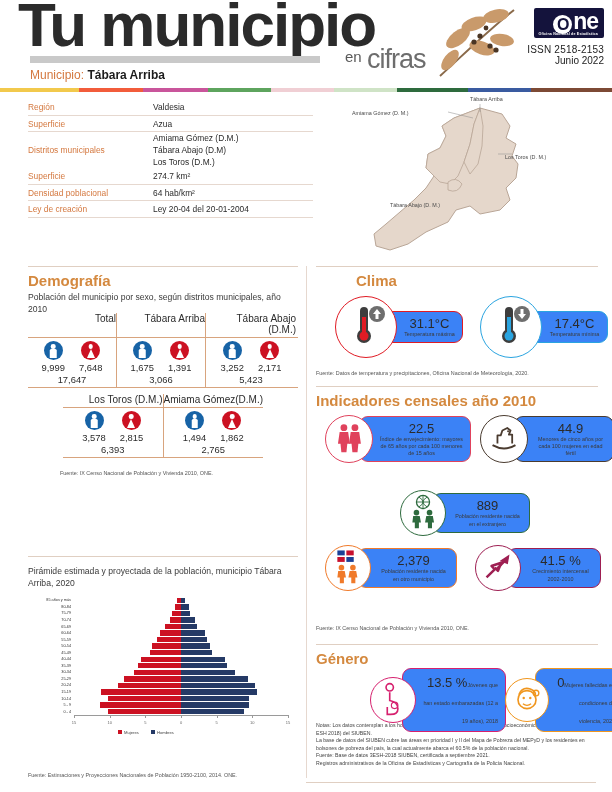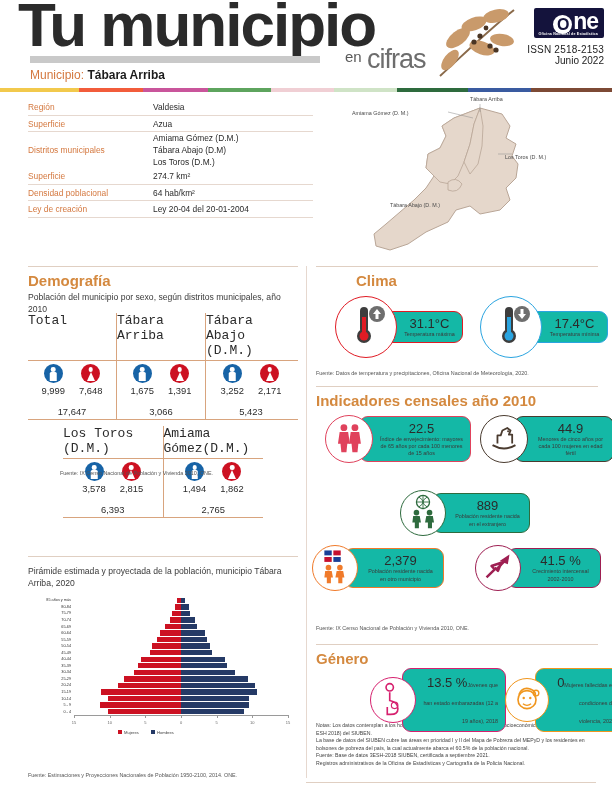--- a/index.html
+++ b/index.html
@@ -81,21 +81,21 @@
   .hrule { position: absolute; height: 1px; background: #e0cfc2; }
 
   
   .sec-title { position: absolute; font-size: 15px; color: #d4893f; font-weight: bold; }
   .sec-sub { position: absolute; font-size: 8.6px; color: #3a3a3a; line-height: 1.35; }
   .source { position: absolute; font-size: 5.4px; color: #555; }
 
   
   .demo { position: absolute; left: 28px; top: 313px; width: 270px; }
   .demo-hdr { display: flex; border-bottom: 1px solid #d8a47e; }
-  .demo-hdr div { font-size: 13px; text-align: left; color: #2b2b2b; padding-bottom: 2px; font-family: Liberation Mono, monospace; }
+  .demo-hdr div { font-size: 10px; text-align: right; color: #2b2b2b; padding-bottom: 2px; }
   .demo-body { display: flex; border-bottom: 1px solid #d8a47e; }
   .demo-cell { text-align: center; padding: 3px 0 2px 0; }
   .sep-v { width: 1px; background: #d8a47e; }
   .pair { display: flex; justify-content: center; gap: 14px; }
   .pcol { text-align: center; }
   .icon-circ {
     width: 19px; height: 19px; border-radius: 50%; margin: 0 auto;
     position: relative;
   }
   .icon-circ.m { background: #1763a6; }
@@ -107,21 +107,21 @@
   .icon-circ .body-m {
     position: absolute; left: 50%; transform: translateX(-50%); top: 8px;
     width: 6.5px; height: 9px; background: #fff; border-radius: 1.5px 1.5px 0 0;
   }
   .icon-circ .body-f {
     position: absolute; left: 50%; transform: translateX(-50%); top: 8px;
     width: 0; height: 0; border-left: 4.4px solid transparent;
     border-right: 4.4px solid transparent; border-bottom: 9px solid #fff;
   }
   .pnum { font-size: 9.4px; color: #2b2b2b; margin-top: 2px; }
-  .ptot { font-size: 9.4px; color: #2b2b2b; margin-top: 10px; }
+  .ptot { font-size: 9.4px; color: #2b2b2b; margin-top: 1px; }
 
   
   .pyr-box { position: absolute; left: 28px; top: 565px; width: 272px; }
   .pyr-title { font-size: 8.6px; color: #3a3a3a; line-height: 1.4; }
   .pyr-chart { position: relative; margin-top: 8px; height: 128px; width: 265px; }
   .pyr-rows { position: absolute; left: 0; top: 0; width: 265px; }
   .pyr-row { display: flex; align-items: center; height: 6.55px; }
   .pyr-agelabel { width: 46px; text-align: right; font-size: 3.8px; color: #333; padding-right: 3px; }
   .pyr-bars { position: relative; width: 214px; height: 100%; }
   .bar-f { position: absolute; right: 50%; height: 5.3px; top: 0.6px; background: #cc1122; }
@@ -132,21 +132,21 @@
   .legend { position: absolute; top: 133px; left: 60px; display: flex; gap: 12px; font-size: 4.2px; color: #444; }
   .legend i { display: inline-block; width: 4px; height: 4px; margin-right: 2px; }
 
   
   .card { position: absolute; display: flex; align-items: center; }
   .card-circle {
     border-radius: 50%; background: #fff; position: relative; z-index: 2;
     display: flex; align-items: center; justify-content: center;
   }
   .card-plate {
-    border-style: solid; background: #14b8a6; position: relative;
+    border-style: solid; background: #3b82f6; position: relative;
     margin-left: -14px; padding: 4px 7px 4px 20px; text-align: center;
   }
   .card-value { font-size: 13px; color: #2b2b2b; font-weight: normal; }
   .card-caption { font-size: 5.4px; color: #3a3a3a; line-height: 1.35; }
 
   .notes { position: absolute; font-size: 5.2px; color: #444; line-height: 1.45; }
 
   .footer-rule { position: absolute; left: 306px; top: 782px; width: 290px; height: 1px; background: #e0cfc2; }
 </style>
 </head>
@@ -625,21 +625,21 @@
           <path d="M10 28h8l1.5 8h-2.5v7h-5v-7H9z" fill="#2e6b3e"></path>
           <circle cx="30" cy="24" r="3.4" fill="#2e6b3e"></circle>
           <path d="M26 28h8l1.5 8H33v7h-5v-7h-3.5z" fill="#2e6b3e"></path>
         </svg></span>
     </div>
     <div class="card-plate" style="border-color: rgb(46, 107, 62); border-width: 1.6px; border-radius: 9px; width: 98px;">
       <div class="card-value">889</div>
       <div class="card-caption">Población residente nacida en el extranjero</div>
     </div>
   </div>
-<div class="card" style="left: 312px; top: 545px;">
+<div class="card" style="left: 325px; top: 545px;">
     <div class="card-circle" style="width: 46px; height: 46px; border: 1.6px solid rgb(240, 122, 42);">
       <span><svg viewBox="0 0 44 44" width="36" height="36">
           <rect x="9" y="3" width="9" height="6" fill="#1b3f96"></rect>
           <rect x="20" y="3" width="9" height="6" fill="#c7102e"></rect>
           <rect x="9" y="11" width="9" height="6" fill="#c7102e"></rect>
           <rect x="20" y="11" width="9" height="6" fill="#1b3f96"></rect>
           <circle cx="14" cy="24" r="3.4" fill="#f07a2a"></circle>
           <path d="M10 28h8l1.5 8h-2.5v7h-5v-7H9z" fill="#f07a2a"></path>
           <circle cx="28" cy="24" r="3.4" fill="#f07a2a"></circle>
           <path d="M24 28h8l1.5 8H31v7h-5v-7h-3.5z" fill="#f07a2a"></path>

